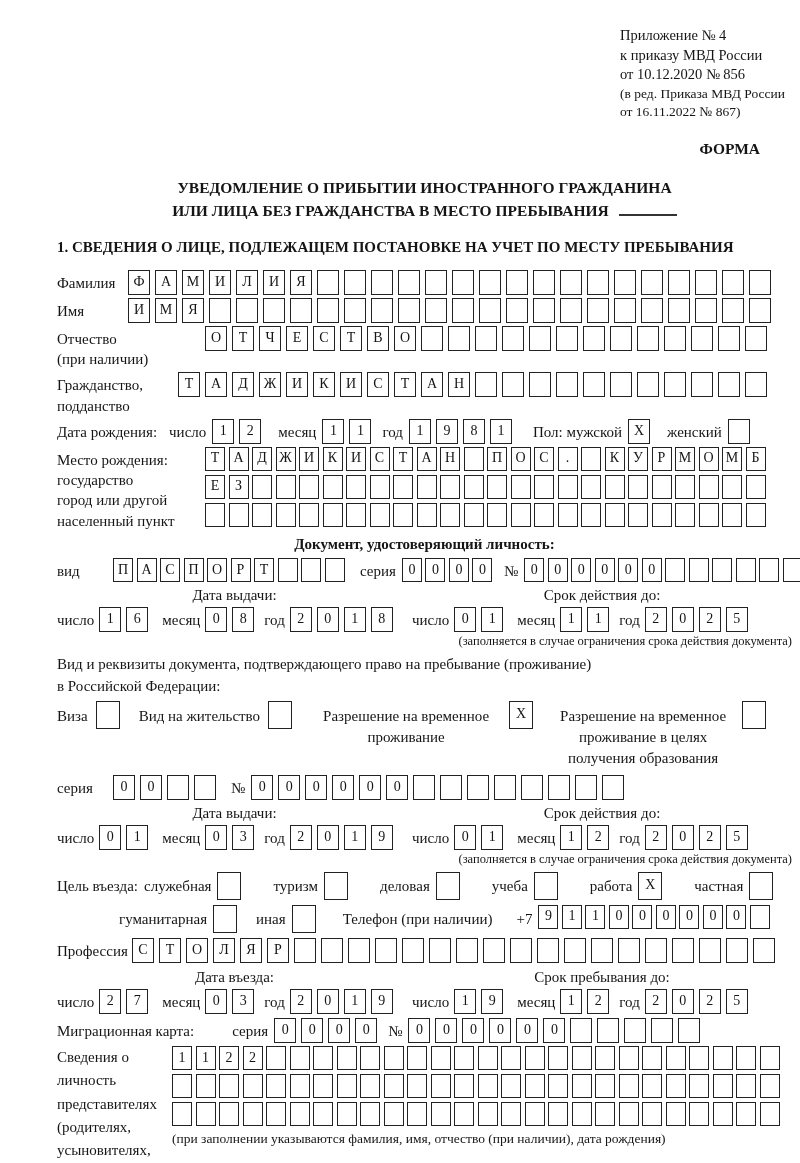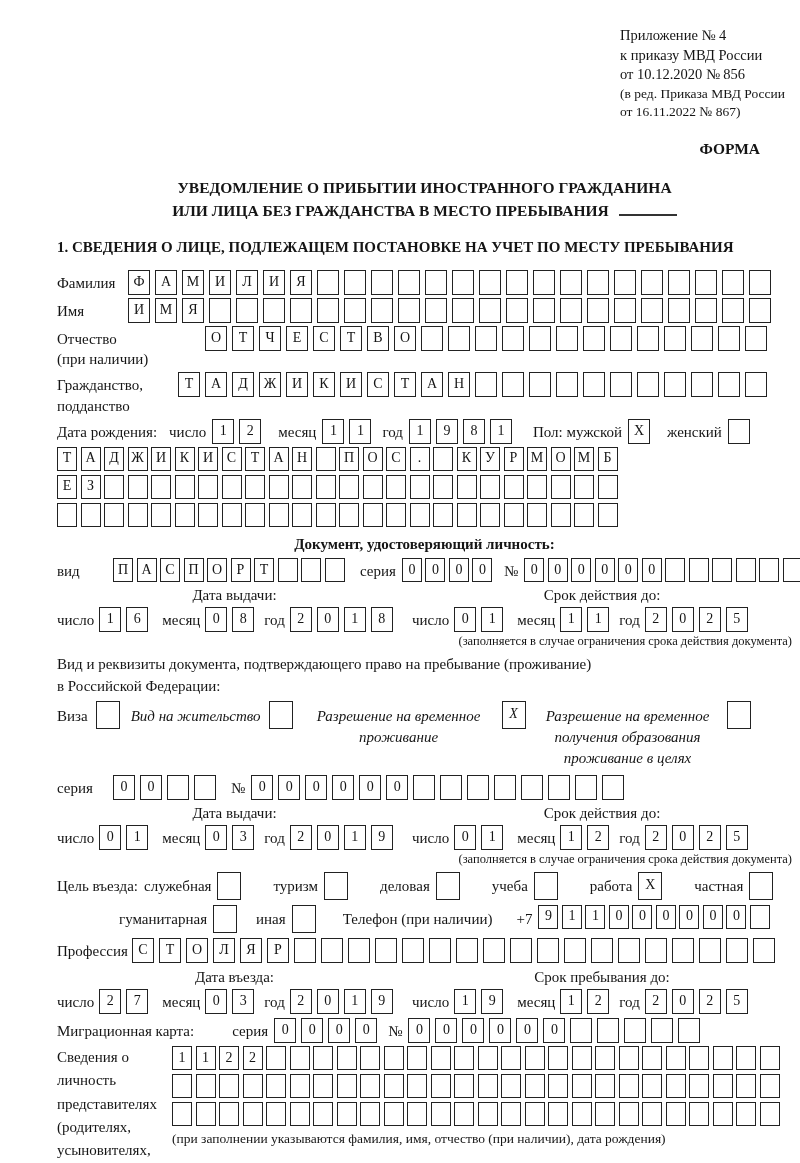--- a/index.html
+++ b/index.html
@@ -36,21 +36,21 @@
   .date-head { text-align: center; margin-bottom: 2px; }
   .date-line { display: flex; align-items: flex-start; }
   .d-lbl { flex: 0 0 auto; margin: 3px 5px 0 0; }
   .d-lbl.mid { margin-left: 9px; }
   .date-note { font-size: 12.5px; text-align: right; margin-top: 1px; }
   .plain { margin-bottom: 2px; }
   .cbrow { display: flex; align-items: flex-start; margin: 4px 0 6px; }
   .opt { display: flex; align-items: flex-start; }
   .opt .olbl { padding-top: 5px; margin-right: 8px; }
   .opt .olbl.center { text-align: center; line-height: 1.4; }
-  .opt + .opt { margin-left: 6px; font-style: italic; }
+  .opt + .opt { margin-left: 14px; }
   .purpose-line { display: flex; align-items: flex-start; margin-bottom: 5px; }
   .p-lbl { flex: 0 0 auto; padding-top: 4px; margin-right: 6px; }
   .p-gap { margin-left: 27px; }
   .reps { display: flex; align-items: flex-start; margin-top: 2px; }
   .reps .labels { line-height: 1.55; }
   .reps .boxcol .cells { margin-bottom: 4px; }
   .footnote { font-size: 13.5px; text-align: left; margin-top: 4px; }
 </style>
 </head>
 <body>
@@ -220,20 +220,26 @@
     <span class="cells">
         <span class="cell">X</span>
       </span>
     <span class="inl">женский</span>
     <span class="cells">
         <span class="cell"></span>
       </span>
   </div>
 
   <div class="row">
+    <div class="lbl-stack w148">
+      <div>Место рождения:</div>
+      <div>государство</div>
+      <div>город или другой</div>
+      <div>населенный пункт</div>
+    </div>
     <div class="stack-rows">
       <div class="cells">
           <span class="cell sm">Т</span>
           <span class="cell sm">А</span>
           <span class="cell sm">Д</span>
           <span class="cell sm">Ж</span>
           <span class="cell sm">И</span>
           <span class="cell sm">К</span>
           <span class="cell sm">И</span>
           <span class="cell sm">С</span>
@@ -418,22 +424,22 @@
         <span style="display:block">Разрешение на временное</span>
         <span style="display:block">проживание</span>
       </span>
       <span class="cells">
           <span class="cell cb">X</span>
         </span>
     </div>
     <div class="opt">
       <span class="olbl center" style="width:182px">
         <span style="display:block">Разрешение на временное</span>
+        <span style="display:block">проживание в целях</span>
         <span style="display:block">получения образования</span>
-        <span style="display:block">проживание в целях</span>
       </span>
       <span class="cells">
           <span class="cell cb"></span>
         </span>
     </div>
   </div>
 
   <div class="row">
     <div class="lbl w56">серия</div>
     <div class="cells">

